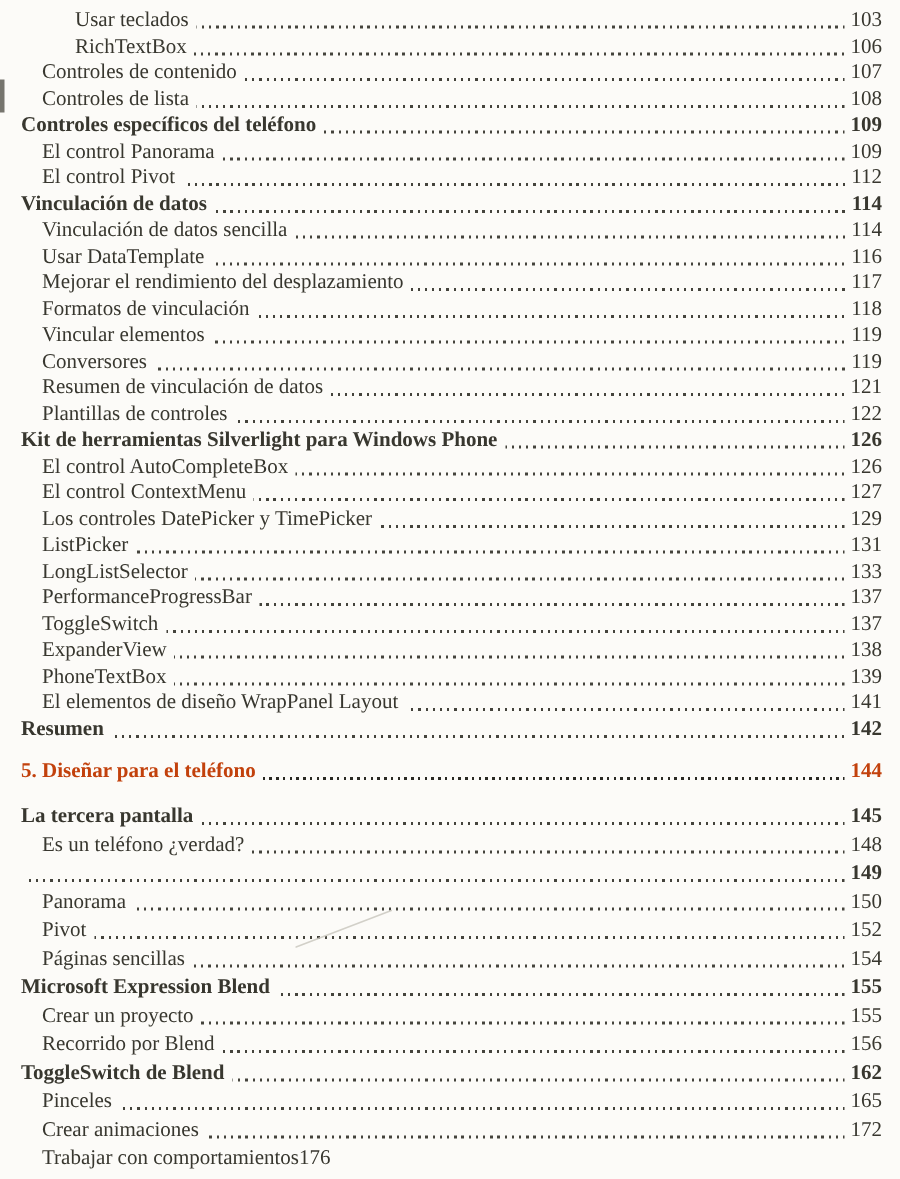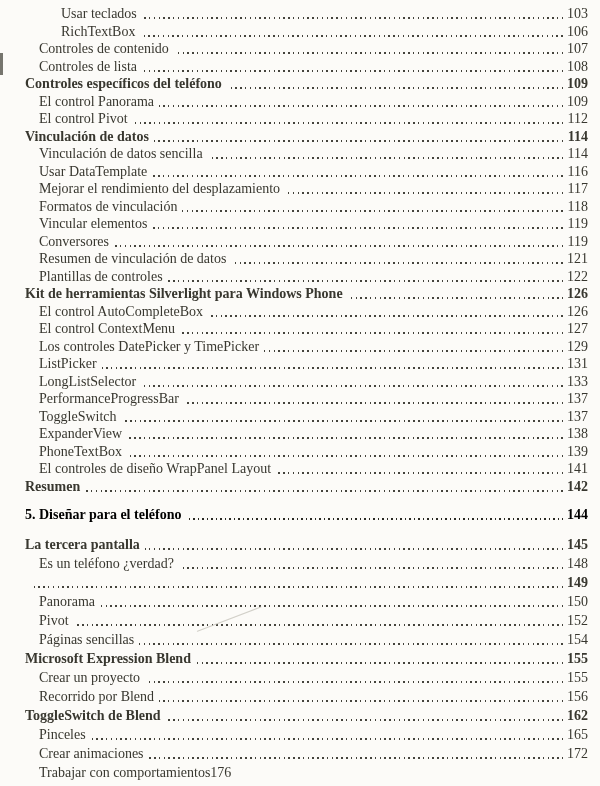--- a/index.html
+++ b/index.html
@@ -7,21 +7,21 @@
     width: 600px; height: 786px;
     background: #fcfbf8;
     position: relative;
     overflow: hidden;
     font-family: "Liberation Serif", "DejaVu Serif", serif;
     color: #38372f;
   }
   .page {
     position: absolute; inset: 0;
     box-sizing: border-box;
-    padding: 5px 12px 0 25px;
+    padding: 5px 12px 0 14px;
   }
   .row {
     display: flex;
     align-items: baseline;
     height: 17.5px;
     line-height: 17.5px;
     font-size: 14px;
   }
   .row.s2 { height: 19px; line-height: 19px; }
   .lvl0 { padding-left: 0; font-weight: bold; }
@@ -32,21 +32,21 @@
     flex: 1 1 auto;
     min-width: 8px;
     align-self: flex-end;
     height: 1.7px;
     margin: 0 4px 3.5px 5px;
     background-image: repeating-linear-gradient(90deg, #44433c 0 1.5px, transparent 1.5px 4.8px);
     background-attachment: fixed;
   }
   .s2 .leader { margin-bottom: 4px; }
   .pagenum { white-space: nowrap; }
-  .chapter { font-weight: 700; color: #000000; align-items: flex-end; }
+  .chapter { font-weight: 700; color: #c2410c; align-items: flex-end; }
   .chapter .leader {
     height: 2px;
     background-image: repeating-linear-gradient(90deg, #2a2923 0 1.7px, transparent 1.7px 4.5px);
     background-attachment: fixed;
   }
   .gap-before { margin-top: 10px; }
   .gap-after { margin-bottom: 11px; }
   
   .scratch {
     position: absolute;
@@ -195,21 +195,21 @@
         <span class="title">ExpanderView</span>
         <span class="leader"></span>
         <span class="pagenum">138</span>
       </div>
       <div class="row lvl1">
         <span class="title">PhoneTextBox</span>
         <span class="leader"></span>
         <span class="pagenum">139</span>
       </div>
       <div class="row lvl1">
-        <span class="title">El controles de diseño WrapPanel Layout</span>
+        <span class="title">El elementos de diseño WrapPanel Layout</span>
         <span class="leader"></span>
         <span class="pagenum">141</span>
       </div>
       <div class="row lvl0">
         <span class="title">Resumen</span>
         <span class="leader"></span>
         <span class="pagenum">142</span>
       </div>
       <div class="row lvl0 chapter s2 gap-before gap-after">
         <span class="title">5. Diseñar para el teléfono</span>

